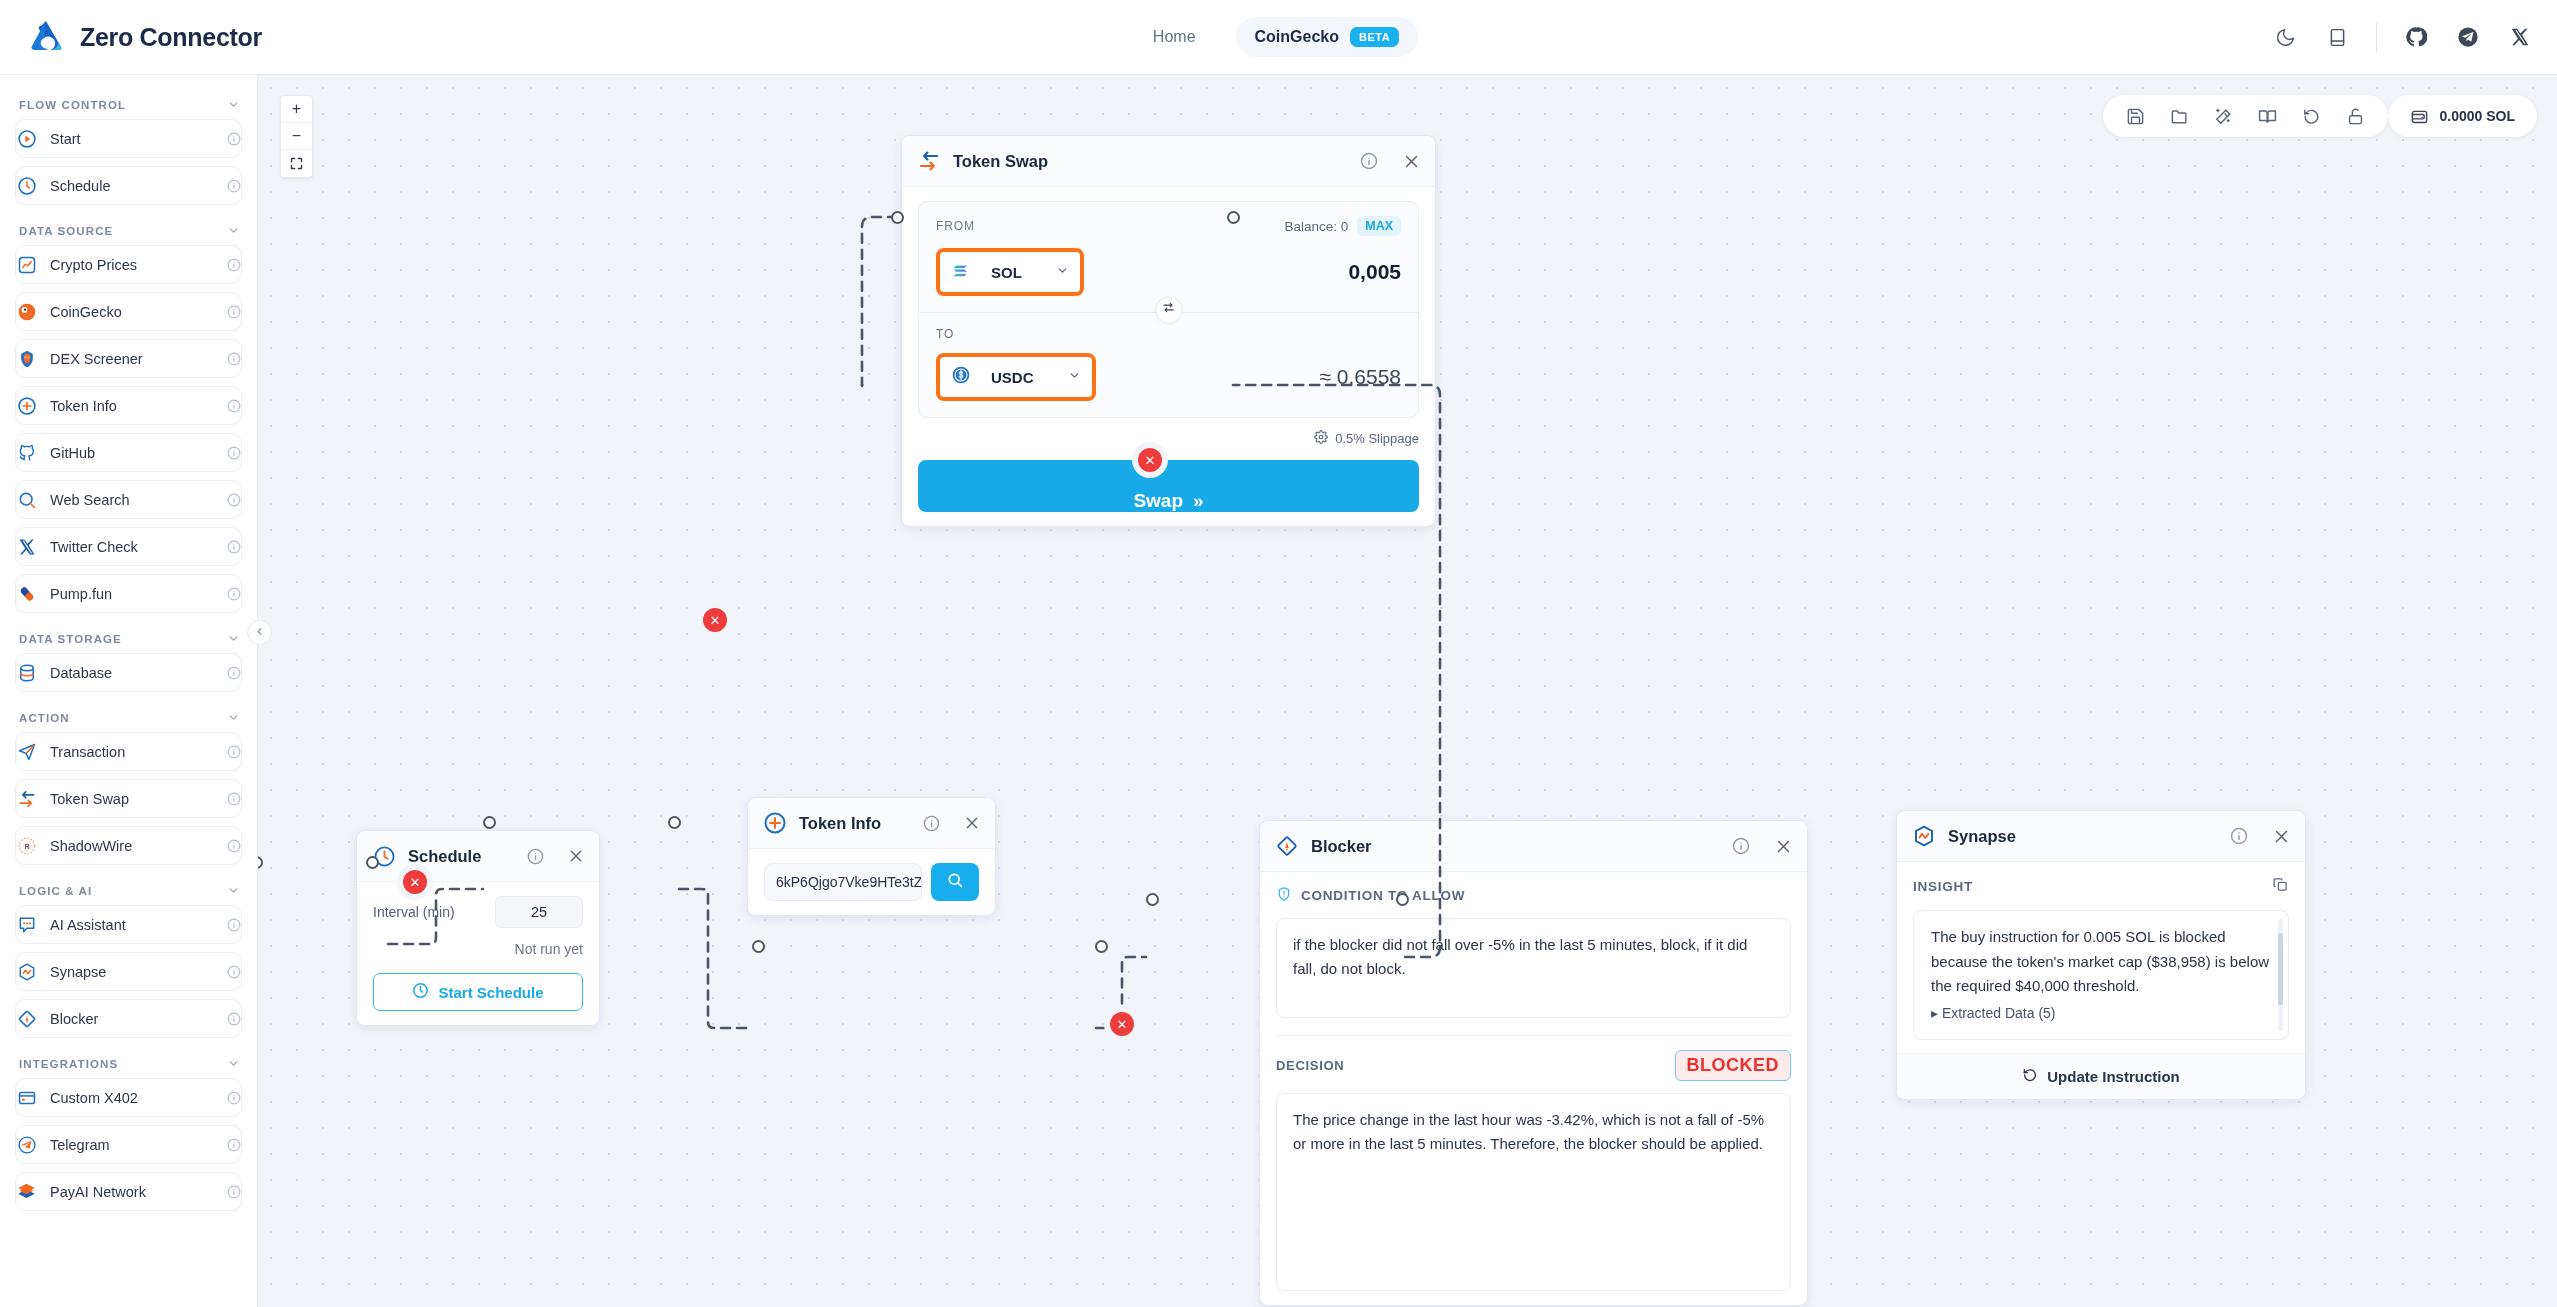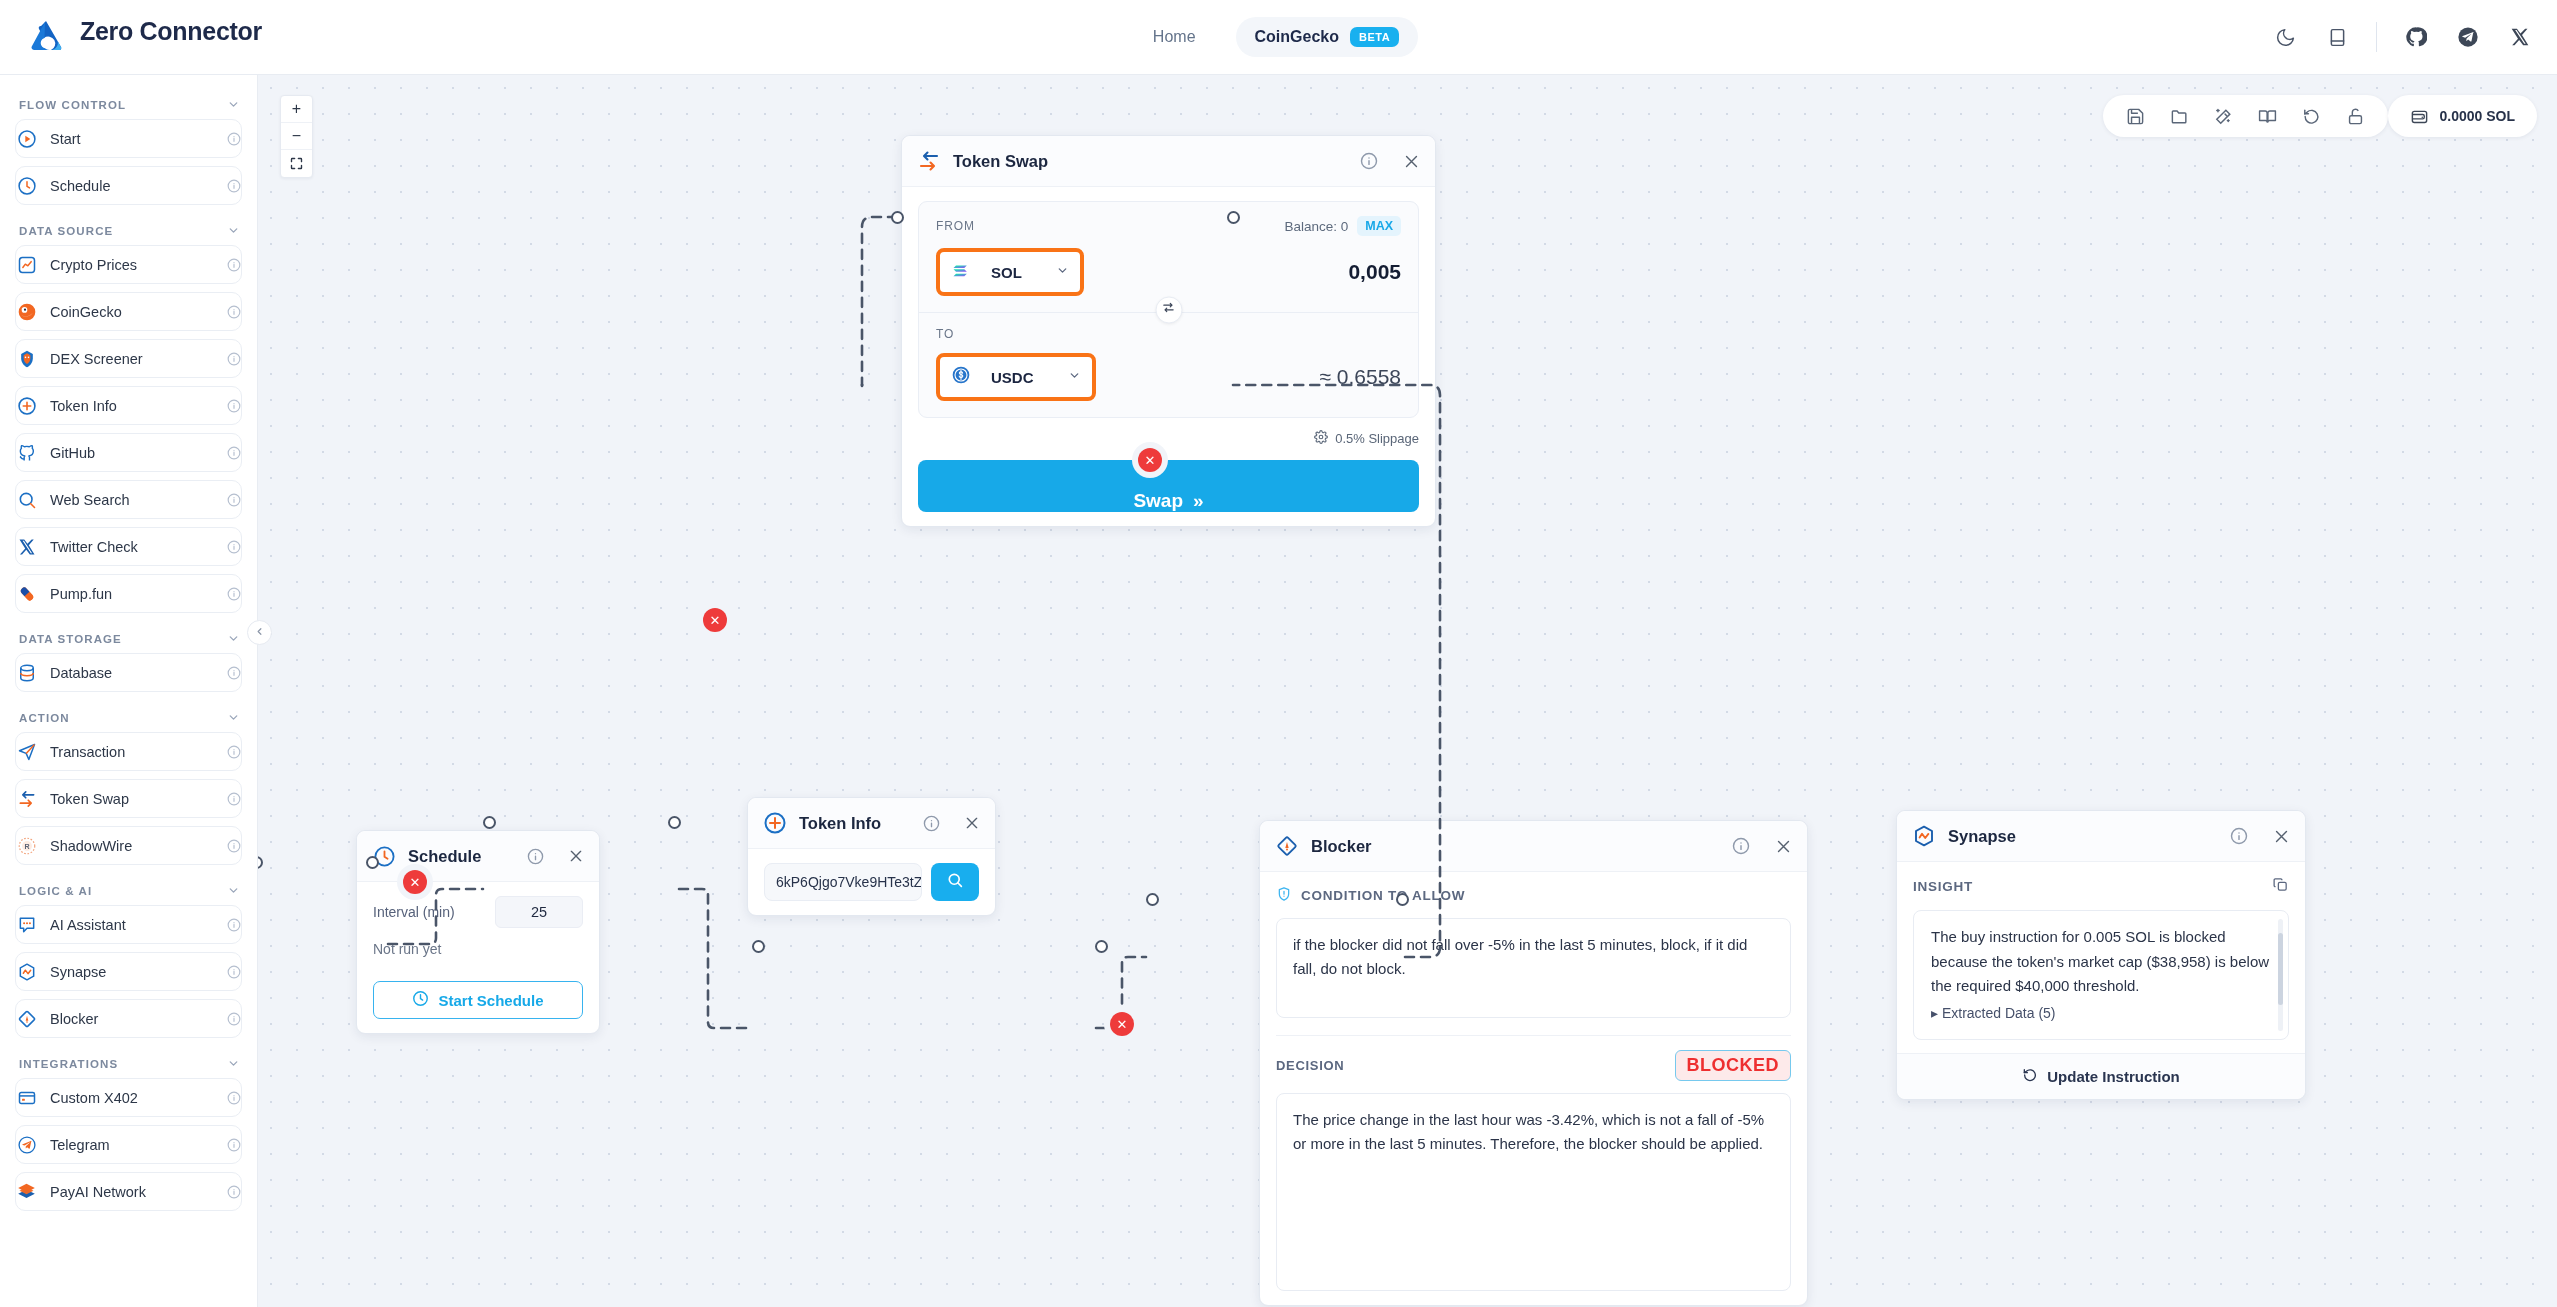--- a/index.html
+++ b/index.html
@@ -10,21 +10,21 @@
     overflow: hidden;
   }
   
   .topbar {
     position: absolute; top: 0; left: 0; width: 2557px; height: 75px;
     background: #ffffff;
     border-bottom: 1px solid #e8ecf2;
     display: flex; align-items: center;
     z-index: 50;
   }
-  .brand { display: flex; gap: 14px; padding-left: 26px; width: 420px; }
+  .brand { display: flex; align-items: center; gap: 14px; padding-left: 26px; width: 420px; }
   .brand-logo { width: 40px; height: 40px; position: relative; }
   .brand-title { font-size: 25px; font-weight: bold; color: #1e2a4a; letter-spacing: -0.3px; }
   .nav-center {
     position: absolute; left: 0; right: 0; margin: 0 auto;
     width: 420px; display: flex; align-items: center; justify-content: center; gap: 26px;
   }
   .nav-link { font-size: 16px; color: #64748b; padding: 9px 14px; border-radius: 20px; }
   .nav-pill {
     display: flex; align-items: center; gap: 11px;
     background: #f3f6fa; border-radius: 22px; padding: 10px 19px;
@@ -150,21 +150,21 @@
 
   
   #node-schedule { left: 98px; top: 755px; width: 244px; }
   .sch-row { display: flex; align-items: center; justify-content: space-between; margin-bottom: 13px; }
   .sch-lbl { font-size: 14px; color: #56617a; }
   .sch-input {
     background: #f4f6fa; border: 1px solid #eaedf4; border-radius: 6px;
     width: 88px; height: 32px; display: flex; align-items: center; justify-content: center;
     font-size: 14.5px; color: #1f2940;
   }
-  .sch-status { text-align: left; font-size: 14px; color: #6a7588; margin-bottom: 24px; }
+  .sch-status { text-align: right; font-size: 14px; color: #6a7588; margin-bottom: 16px; }
   .sch-btn {
     border: 1px solid #37b3ef; border-radius: 7px; height: 38px;
     display: flex; align-items: center; justify-content: center; gap: 9px;
     color: #17a9e8; font-size: 15px; font-weight: bold; background: #fff;
   }
 
   
   #node-tokeninfo { left: 489px; top: 722px; width: 249px; }
   .ti-row { display: flex; align-items: center; gap: 9px; }
   .ti-input {

